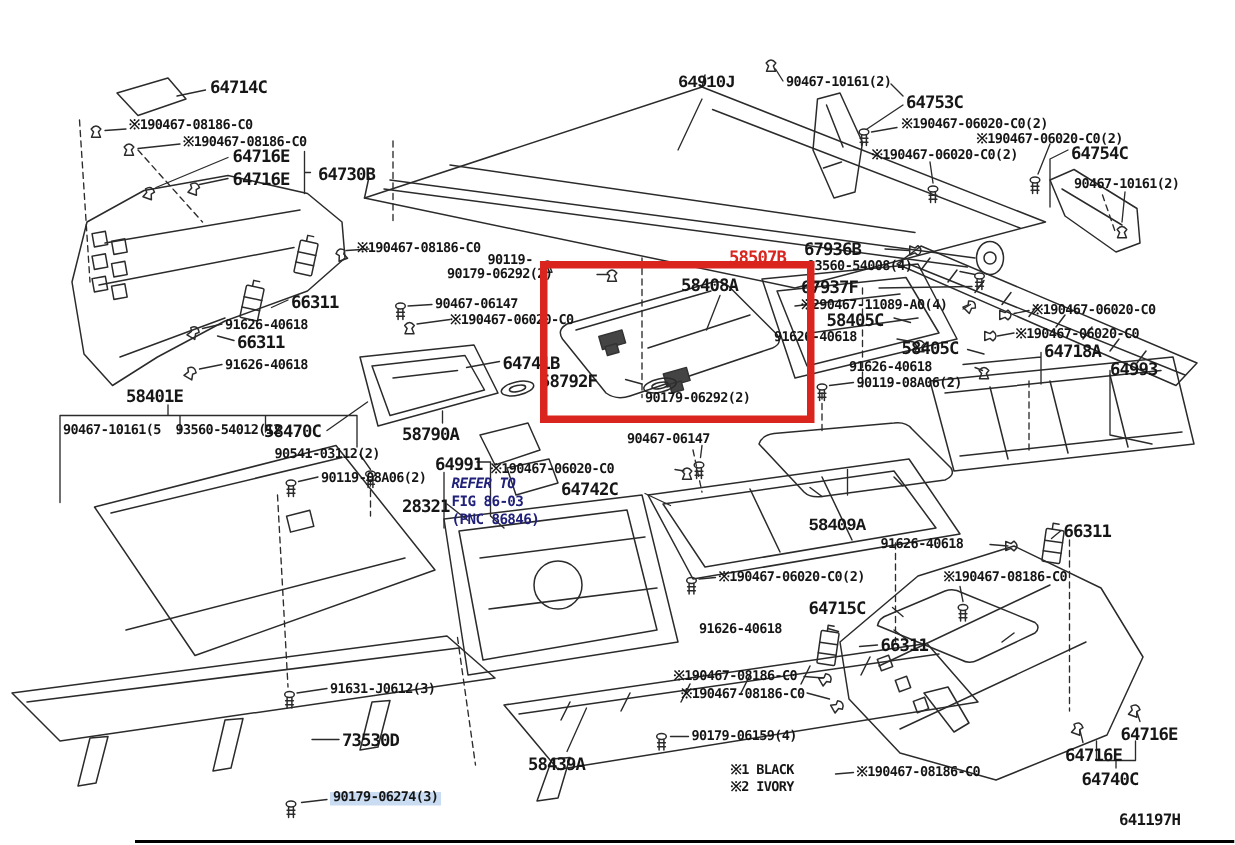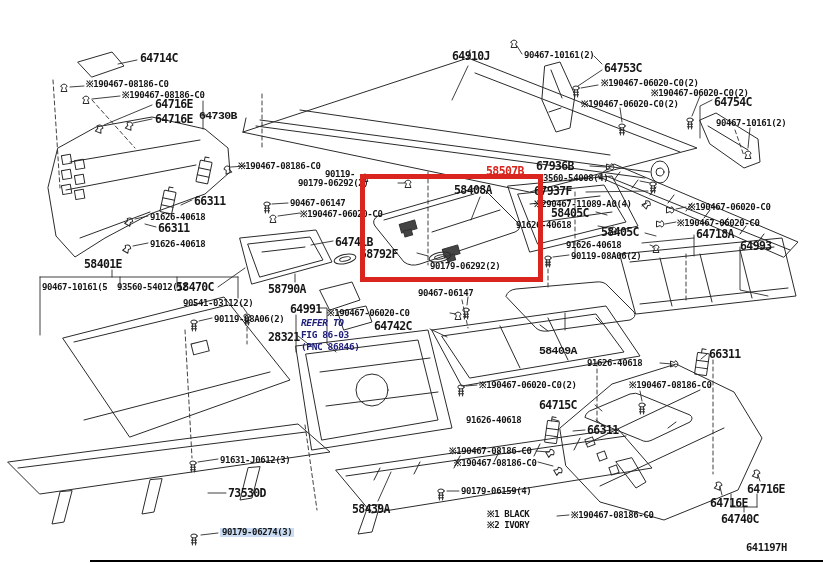--- a/index.html
+++ b/index.html
@@ -180,22 +180,22 @@
     <use href="#clip" transform="translate(408,182)"></use>
     <use href="#clip" transform="translate(365,176)"></use>
   </svg>
 
   <div id="labels-layer">
       <div class="lbl lbl-pnc" style="left: 140px; top: 52px;">64714C</div>
       <div class="lbl lbl-num" style="left: 86px; top: 80px;">※190467-08186-C0</div>
       <div class="lbl lbl-num" style="left: 122px; top: 91px;">※190467-08186-C0</div>
       <div class="lbl lbl-pnc" style="left: 155px; top: 98px;">64716E</div>
       <div class="lbl lbl-pnc" style="left: 155px; top: 113px;">64716E</div>
-      <div class="lbl lbl-pnc" style="left: 199px; top: 110px; font-family: Liberation Mono, monospace;">64730B</div>
-      <div class="lbl lbl-pnc" style="left: 452px; top: 50px;">64910J</div>
+      <div class="lbl lbl-pnc" style="left: 212px; top: 110px;">64730B</div>
+      <div class="lbl lbl-pnc" style="left: 452px; top: 50px; font-family: Liberation Mono, monospace;">64910J</div>
       <div class="lbl lbl-num" style="left: 524px; top: 51px;">90467-10161(2)</div>
       <div class="lbl lbl-pnc" style="left: 604px; top: 62px;">64753C</div>
       <div class="lbl lbl-num" style="left: 601px; top: 79px;">※190467-06020-C0(2)</div>
       <div class="lbl lbl-num" style="left: 651px; top: 89px;">※190467-06020-C0(2)</div>
       <div class="lbl lbl-num" style="left: 581px; top: 100px;">※190467-06020-C0(2)</div>
       <div class="lbl lbl-pnc" style="left: 714px; top: 96px;">64754C</div>
       <div class="lbl lbl-num" style="left: 716px; top: 119px;">90467-10161(2)</div>
       <div class="lbl lbl-pnc" style="left: 536px; top: 160px;">67936B</div>
       <div class="lbl lbl-num" style="left: 538px; top: 174px;">93560-54008(4)</div>
       <div class="lbl lbl-pnc" style="left: 534px; top: 185px;">67937F</div>

